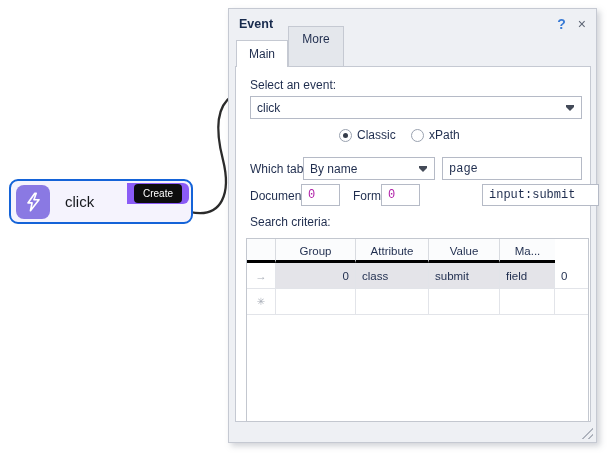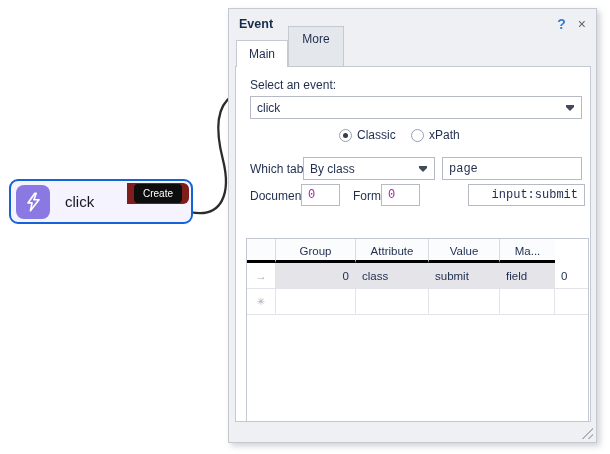--- a/index.html
+++ b/index.html
@@ -9,21 +9,21 @@
   
   .connector-svg { position:absolute; left:0; top:0; width:610px; height:454px; pointer-events:none; }
 
   
   .node { position:absolute; left:9px; top:179px; width:184px; height:45px;
           border:2.5px solid #1463d8; border-radius:9px; background:#f5f3fd;
           display:flex; align-items:center; }
   .node-icon { width:34px; height:34px; margin-left:5px; border-radius:8px; background:#8a79e3;
                display:flex; align-items:center; justify-content:center; flex:0 0 auto; }
   .node-label { margin-left:15px; font-size:15px; color:#15171c; }
-  .node-action { position:absolute; top:2px; right:2px; bottom:18px; width:62px; background:#7f1d1d;
+  .node-action { position:absolute; top:2px; right:2px; bottom:18px; width:62px; background:#8b5cf6;
                  border-radius:0 6px 6px 0; display:flex; align-items:center; justify-content:center; }
   .create-btn { background:#0d0d0d; color:#ffffff; font-size:10px; padding:4px 9px; border:none;
                 border-radius:4px; cursor:pointer; font-family:"Liberation Sans", sans-serif; }
 
   
   .dialog { position:absolute; left:228px; top:8px; width:369px; height:435px;
             background:#eef0f4; border:1px solid #c5c9d2;
             box-shadow:3px 3px 6px rgba(120,126,140,0.35); font-size:12px; color:#1f2d4e; }
   .titlebar { height:30px; display:flex; align-items:center; padding:0 10px; }
   .title { font-weight:bold; font-size:12.5px; color:#182b4d; }
@@ -126,40 +126,41 @@
         <span class="radio-circle checked"></span>
         <span>Classic</span>
       </span>
       <span class="radio" style="position:absolute; left:175px; top:61px;">
         <span class="radio-circle"></span>
         <span>xPath</span>
       </span>
 
       <span class="lbl" style="left:14px; top:95px;">Which tab:</span>
       <div class="box" style="left:67px; top:90px; width:132px; height:23px;">
-        <span>By class</span>
+        <span>By name</span>
         <span class="combo-arrow"></span>
       </div>
       <div class="box mono" style="left:206px; top:90px; width:140px; height:23px;">
         <span>page</span>
       </div>
 
       <span class="lbl" style="left:14px; top:122px;">Document:</span>
       <div class="box mono magenta" style="left:65px; top:117px; width:39px; height:22px;">
         <span>0</span>
       </div>
       <span class="lbl" style="left:117px; top:122px;">Form:</span>
       <div class="box mono magenta" style="left:145px; top:117px; width:39px; height:22px;">
         <span>0</span>
       </div>
       <span class="lbl" style="left:204px; top:122px;margin-top:48px;">Tag:</span>
-      <div class="box mono" style="left:232px; top:117px; width:117px; height:22px;justify-content:flex-end;">
+      <div class="box mono" style="left:246px; top:117px; width:117px; height:22px;">
         <span>input:submit</span>
       </div>
 
+      <span class="lbl" style="left:14px; top:148px;">Search criteria:</span>
 
       <div class="grid">
         <div class="grid-row grid-header">
           <div class="gcell"></div>
           <div class="gcell">Group</div>
           <div class="gcell">Attribute</div>
           <div class="gcell">Value</div>
           <div class="gcell">Ma...</div>
         </div>
         <div class="grid-row data-row">

